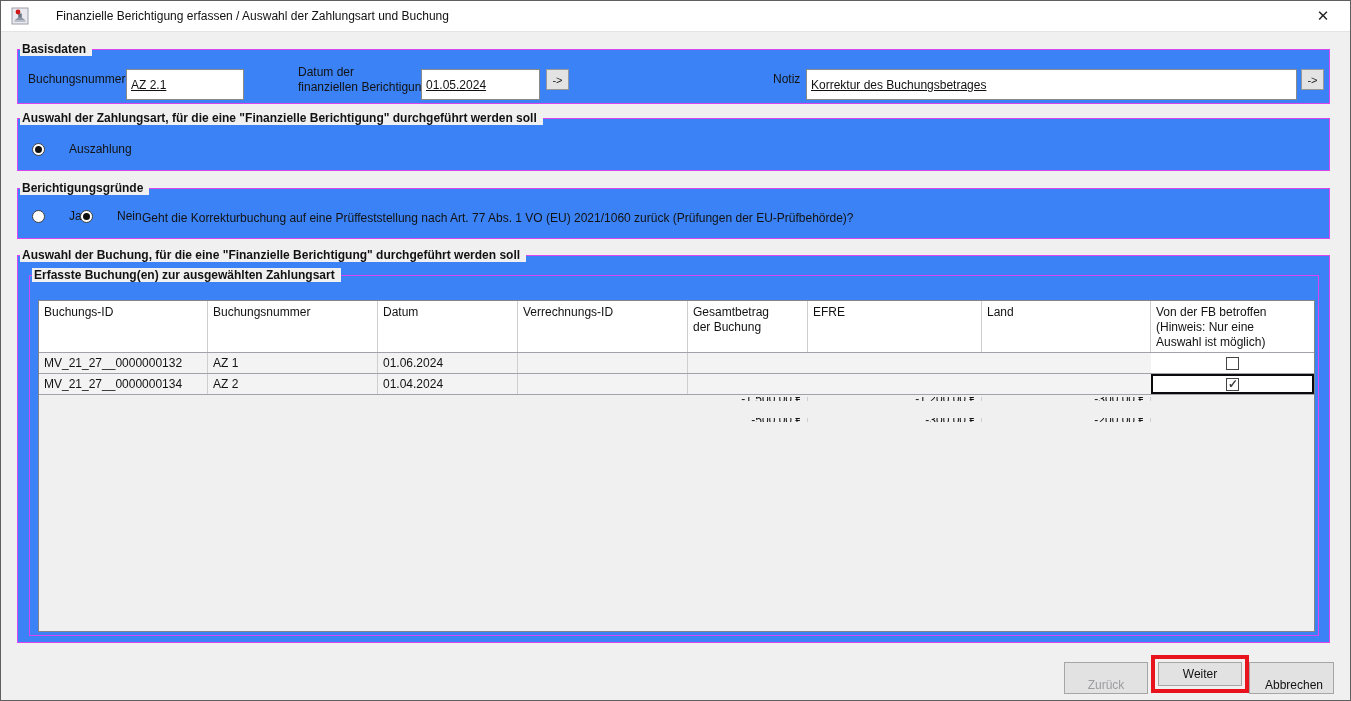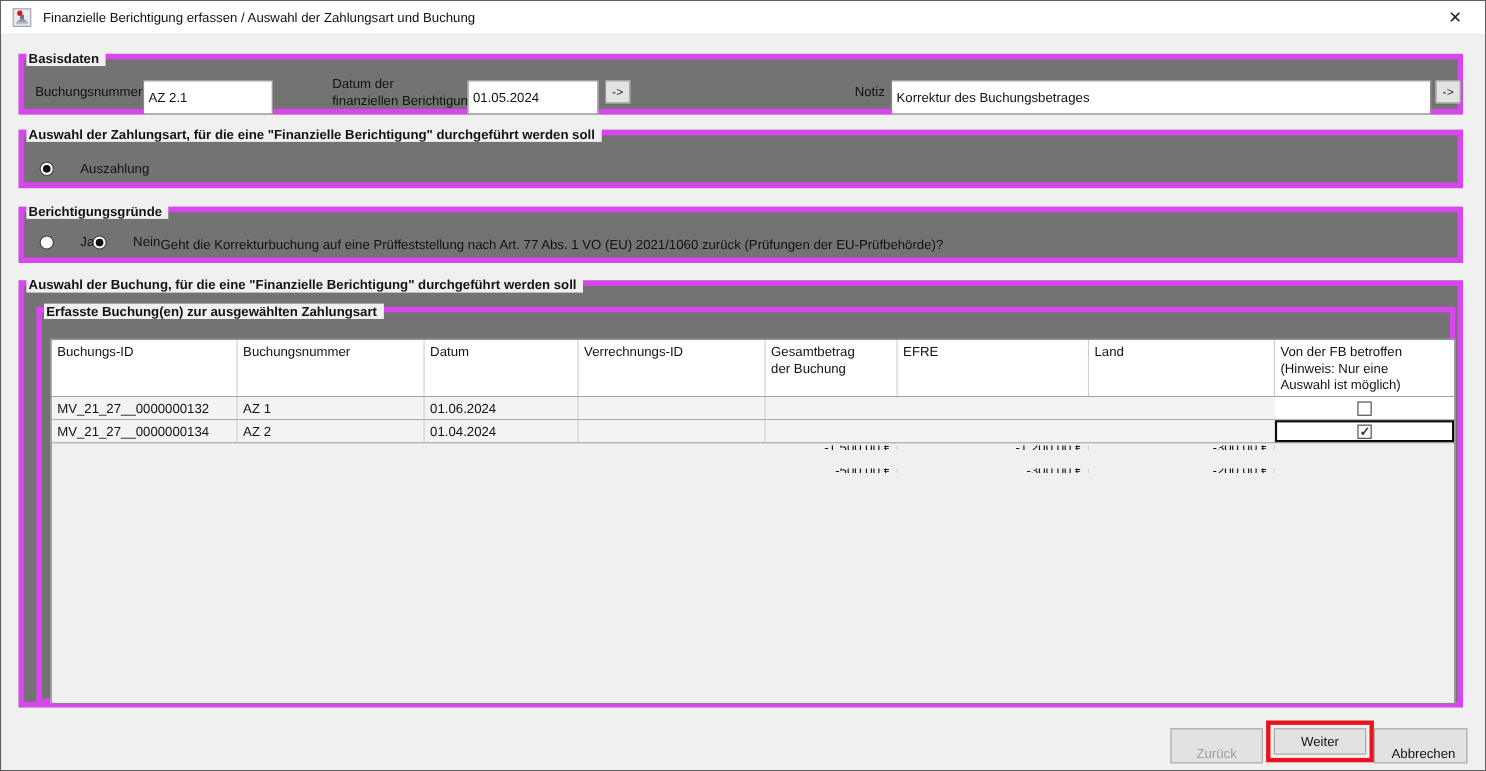--- a/index.html
+++ b/index.html
@@ -12,43 +12,43 @@
     font-size:12px; color:#121212; overflow:hidden;
   }
 
   
   .titlebar{
     position:absolute; left:0; top:0; width:100%; height:31px;
     background:#ffffff; border-bottom:1px solid #e4e4e4;
     display:flex; align-items:center; padding:0 10px;
   }
   .app-icon{ width:18px; height:18px; flex:0 0 auto; }
-  .win-title{ margin-left:10px; font-size:12px; color:#111; }
+  .win-title{ margin-left:27px; font-size:12px; color:#111; }
   .close-btn{
     margin-left:auto; width:34px; height:31px; display:flex;
     align-items:center; justify-content:center;
     font-size:15px; color:#222; cursor:pointer;
   }
 
   
   .groupbox{
-    position:absolute; border:5px solid #d946ef; background:#737373;
+    position:absolute; border:1px solid #d946ef; background:#3b82f6;
   }
   .gb-title{
     position:absolute; top:-8px; left:2px;
     background:#f0f0f0; padding:0 6px 0 2px;
     font-weight:bold; white-space:nowrap;
   }
   .lbl{ position:absolute; white-space:nowrap; }
   .lbl.two-line{ white-space:pre-line; line-height:15px; }
 
   .tfield{
     position:absolute; height:31px; background:#fff;
     border:1px solid #898989; padding:11px 4px;
-    font:12px "Liberation Sans", sans-serif; color:#111;
+    font:12px "Liberation Sans", sans-serif; color:#111;text-decoration:underline;
   }
   .mini-btn{
     position:absolute; width:23px; height:21px;
     background:#e3e3e3; border:1px solid #989898;
     font:11px "Liberation Sans", sans-serif; color:#222;
     text-align:center; line-height:18px; padding:0; cursor:pointer;
   }
 
   
   .radio{

